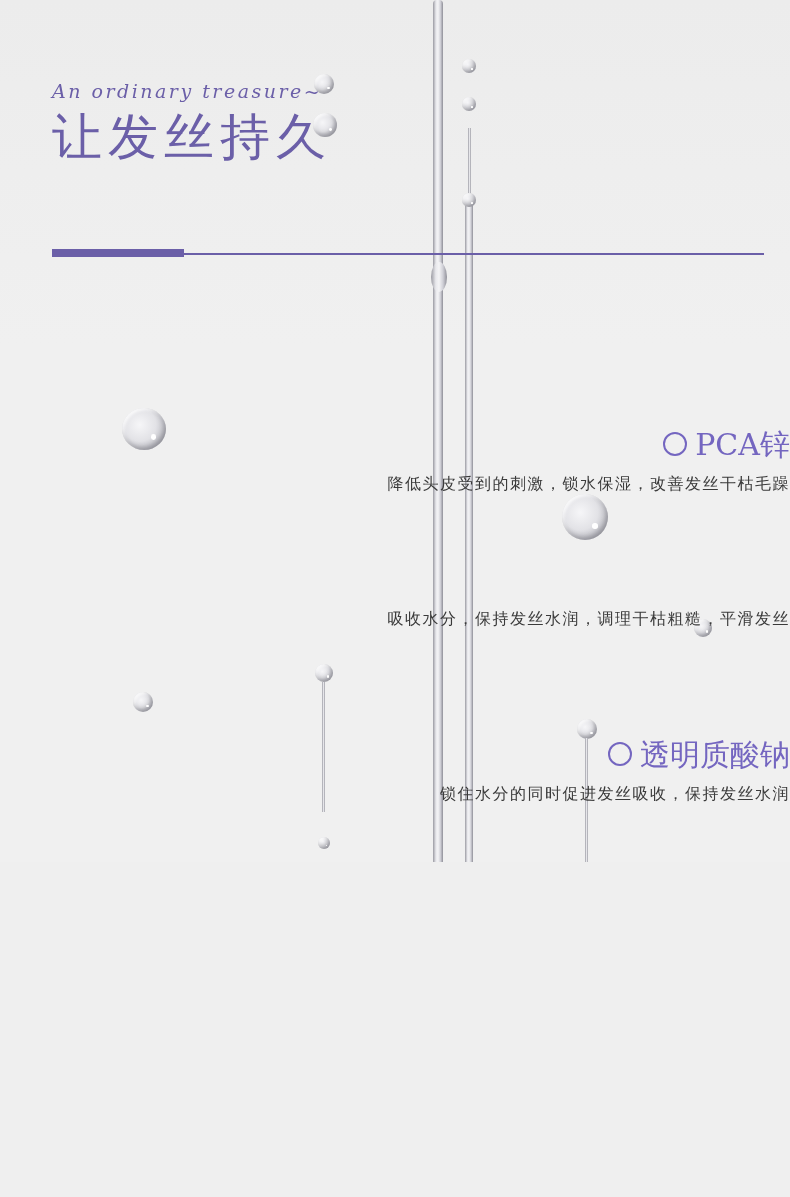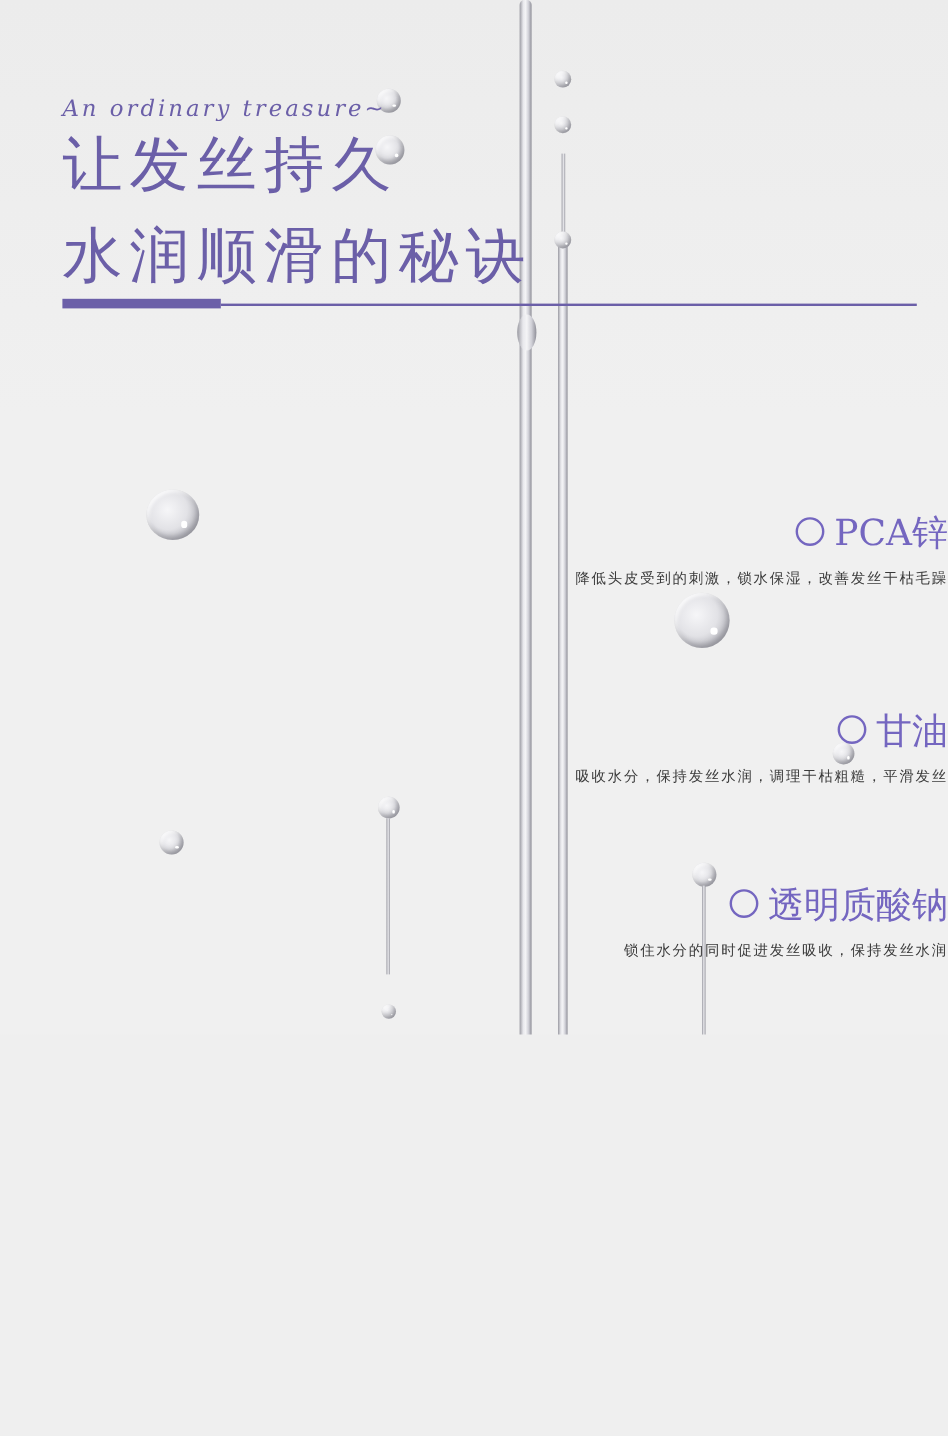--- a/index.html
+++ b/index.html
@@ -11,21 +11,21 @@
   .title { position: absolute; left: 52px; font-family: "DejaVu Serif", serif; font-size: 50px; letter-spacing: 6px;
     color: #6b5fa8; line-height: 1; white-space: nowrap; }
   .title.l1 { top: 112px; }
   .title.l2 { top: 188px; }
   .rule-thick { position: absolute; left: 52px; top: 249px; width: 132px; height: 8px; background: #6b5fa8; }
   .rule-thin { position: absolute; left: 184px; top: 253px; width: 580px; height: 2px; background: #6b5fa8; }
   .ing { position: absolute; left: 0; width: 790px; text-align: right; }
   .ing-name { font-family: "DejaVu Serif", serif; font-size: 30px; color: #7466c0; line-height: 1; }
   .ing-name .circle { display: inline-block; width: 20px; height: 20px; border: 2px solid #7466c0; border-radius: 50%;
     vertical-align: middle; margin-right: 8px; position: relative; top: -3px; }
-  .ing-desc { font-size: 12px; color: #3a3a3a; letter-spacing: 1.5px; margin-top: 14px; }
+  .ing-desc { font-size: 16px; color: #3a3a3a; letter-spacing: 1.5px; margin-top: 14px; }
   .ing1 { top: 430px; }
   .ing2 { top: 595px; }
   .ing3 { top: 740px; }
   .drop { position: absolute; border-radius: 50%;
     background: radial-gradient(circle at 40% 40%, #f6f6f8 0%, #e2e2e6 45%, #b9b9c0 75%, #85858e 100%);
     box-shadow: inset -2px -3px 4px rgba(80,80,90,0.35), inset 2px 2px 3px rgba(255,255,255,0.8); }
   .drop::after { content: ""; position: absolute; right: 22%; bottom: 25%; width: 12%; height: 12%; background: #fff; border-radius: 50%; }
   .stream { position: absolute; background: linear-gradient(90deg, #9a9aa2 0%, #e8e8ec 30%, #f4f4f6 50%, #cfcfd6 75%, #8f8f98 100%); border-radius: 3px; }
   .thin { position: absolute; width: 3px; background: linear-gradient(90deg, #9c9ca4, #e6e6ea, #9c9ca4); }
   .liquid { position: absolute; left: 0; top: 1098px; width: 790px; height: 99px;
@@ -57,35 +57,31 @@
   <div class="thin" style="left:322px; top:682px; height:130px;"></div>
   <div class="drop" style="left:318px; top:837px; width:12px; height:12px;"></div>
   <div class="thin" style="left:323px; top:908px; height:80px; width:2px;"></div>
   <div class="stream" style="left:314px; top:985px; width:20px; height:110px; border-radius:50% 50% 12px 12px;"></div>
   <div class="drop" style="left:577px; top:719px; width:20px; height:20px;"></div>
   <div class="thin" style="left:585px; top:738px; height:195px;"></div>
   <div class="drop" style="left:582px; top:930px; width:9px; height:9px;"></div>
 
   <div class="tagline">An ordinary treasure~</div>
   <div class="title l1">让发丝持久</div>
-  <div class="title l2">水润顺滑的秘诀</div>
   <div class="rule-thick"></div>
   <div class="rule-thin"></div>
 
   <div class="ing ing1">
     <div class="ing-name">
       <span class="circle"></span><span>PCA锌</span>
     </div>
     <div class="ing-desc">降低头皮受到的刺激，锁水保湿，改善发丝干枯毛躁</div>
   </div>
 
   <div class="ing ing2">
-    <div class="ing-name">
-      <span class="circle"></span><span>甘油</span>
-    </div>
     <div class="ing-desc">吸收水分，保持发丝水润，调理干枯粗糙，平滑发丝</div>
   </div>
 
   <div class="ing ing3">
     <div class="ing-name">
       <span class="circle"></span><span>透明质酸钠</span>
     </div>
     <div class="ing-desc">锁住水分的同时促进发丝吸收，保持发丝水润</div>
   </div>
 

